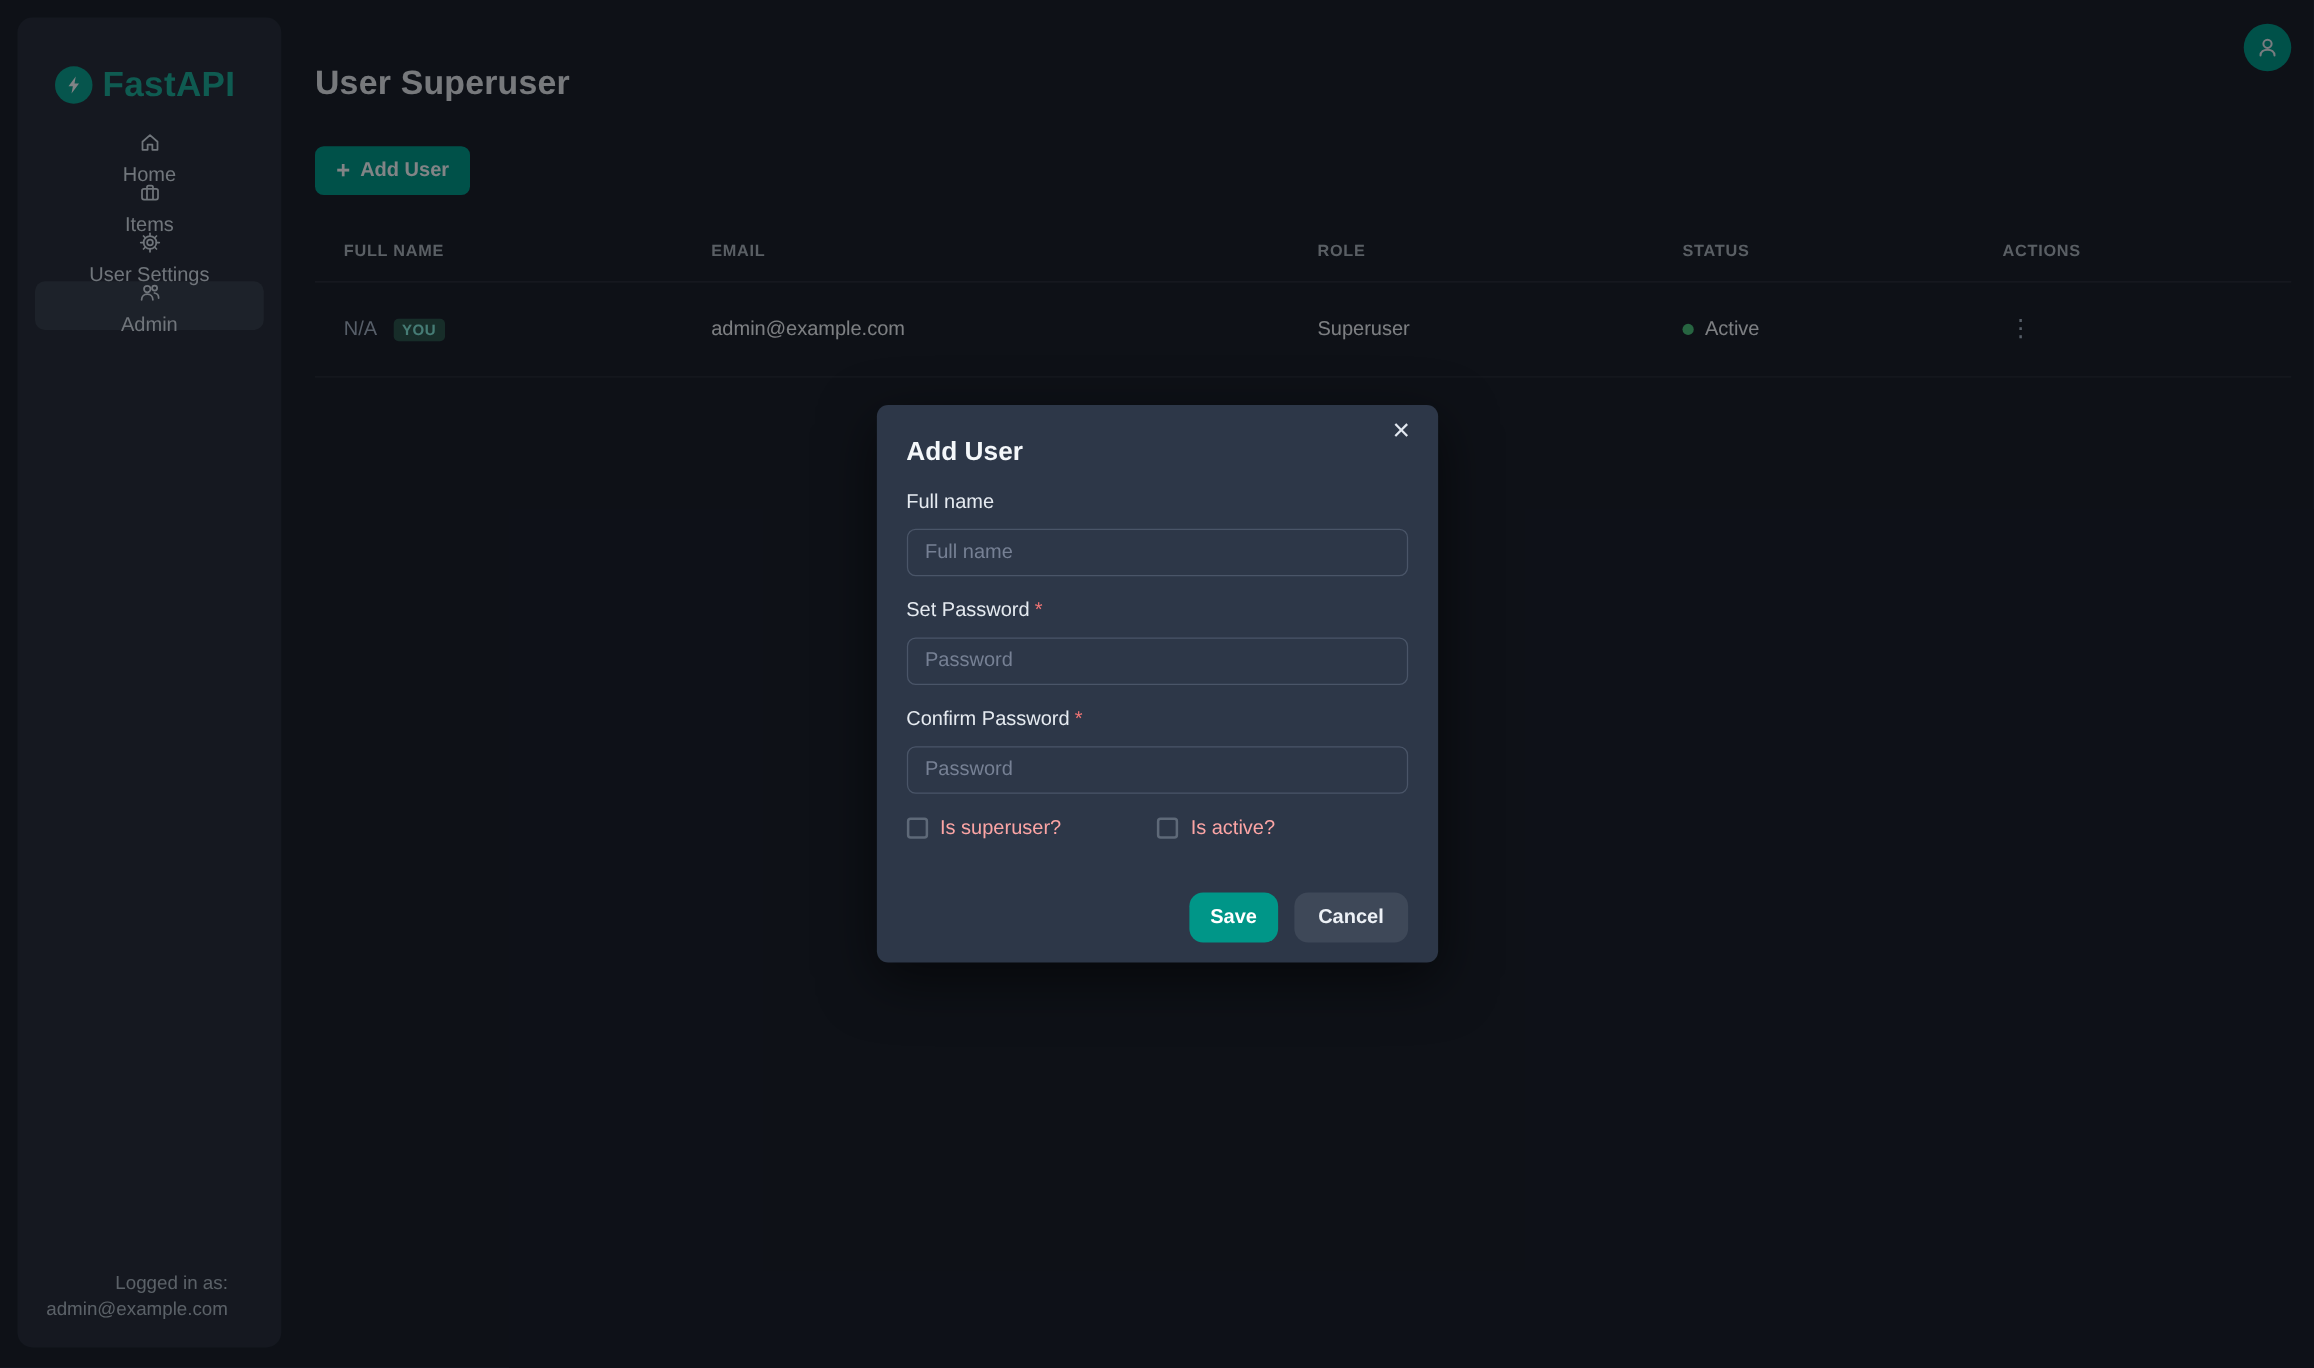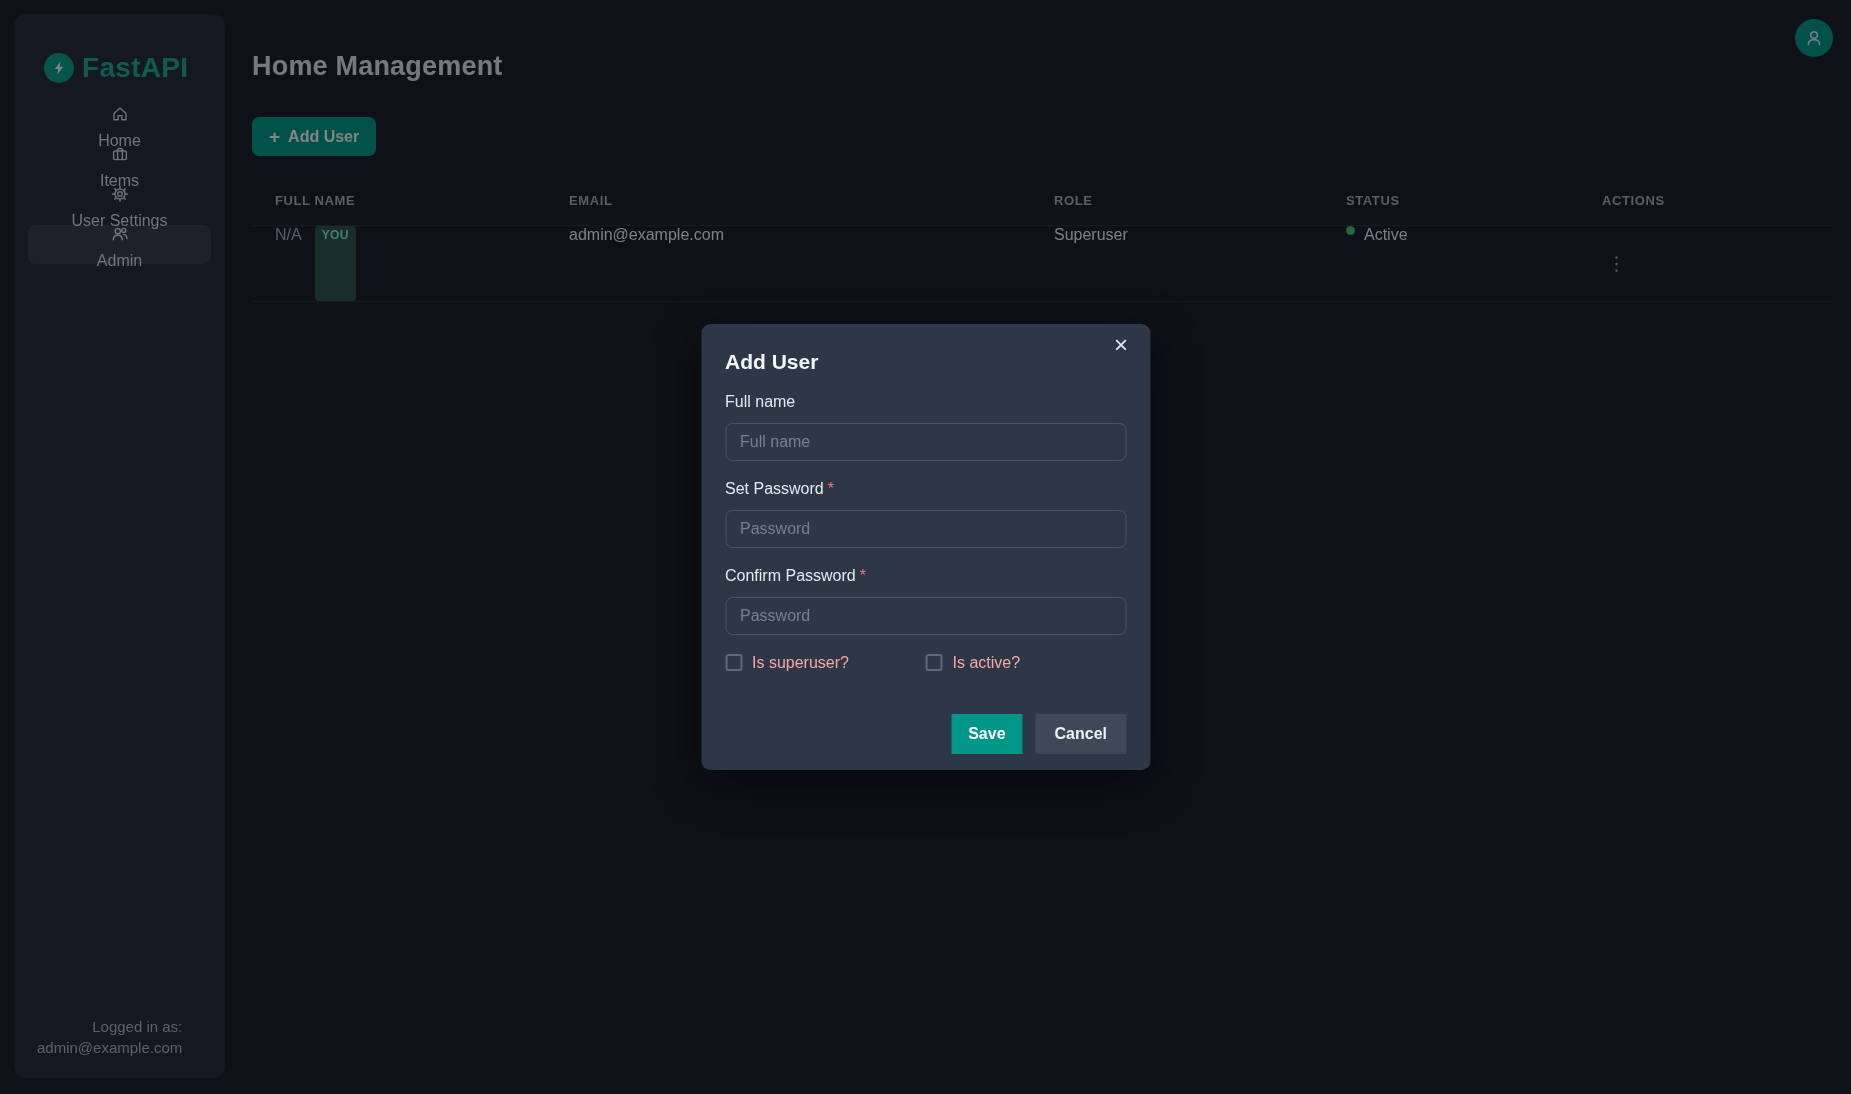--- a/index.html
+++ b/index.html
@@ -32,21 +32,21 @@
   .add-user-btn { margin-top:35px; height:39px; padding:0 17px; display:flex;
     align-items:center; gap:8px; background:#009688; color:#F0F4F7; border:none;
     border-radius:7px; font-family:inherit; font-size:16px; font-weight:700; cursor:pointer; }
   .plus-glyph { font-size:19px; font-weight:700; line-height:1; }
   .table { margin-top:20px; }
   .thead, .trow { display:grid; grid-template-columns:294px 485px 292px 256px 1fr; }
   .thead { height:50px; border-bottom:1px solid rgba(255,255,255,0.09); }
   .th { display:flex; align-items:center; padding-left:23px; font-size:13px;
     font-weight:700; letter-spacing:.6px; color:#A6AFB9; }
   .trow { height:76px; border-bottom:1px solid rgba(255,255,255,0.07); }
-  .td { display:flex; padding-left:23px; font-size:16px; color:#E7EBF0; }
+  .td { display:flex; align-items:center; padding-left:23px; font-size:16px; color:#E7EBF0; }
   .td-muted { color:#A0AEC0; }
   .you-badge { margin-left:13px; background:#2C544D; color:#81E6D9; font-size:12px;
     font-weight:700; letter-spacing:.4px; padding:2px 7px; border-radius:4px; }
   .status-dot { width:9px; height:9px; border-radius:50%; background:#48BB78; margin-right:9px; flex:0 0 auto; }
   .kebab-btn { background:none; border:none; color:#A0AEC0; font-size:19px;
     line-height:1; cursor:pointer; padding:2px 5px; font-family:inherit; }
   .avatar-btn { position:absolute; top:19px; right:18px; width:38px; height:38px;
     border-radius:50%; background:#009688; border:none; cursor:pointer;
     display:flex; align-items:center; justify-content:center; }
   
@@ -65,21 +65,21 @@
   .field input { display:block; width:100%; height:38px; background:transparent;
     border:1px solid #4A5568; border-radius:7px; padding:0 14px; font-size:16px;
     color:#E2E8F0; font-family:inherit; outline:none; }
   .field input::placeholder { color:#768094; }
   .cb-row { display:flex; align-items:center; }
   .cb-item { display:flex; align-items:flex-start; width:201px; font-size:16px;
     color:#fca5a5; cursor:pointer; }
   .cb-box { width:17px; height:17px; border:2px solid #5E6978; border-radius:3px;
     margin-right:10px; flex:0 0 auto; }
   .modal-footer { display:flex; justify-content:flex-end; gap:13px; margin-top:42px; }
-  .btn { height:40px; border:none; border-radius:0; font-family:inherit;
+  .btn { height:40px; border:none; border-radius:11px; font-family:inherit;
     font-size:16px; font-weight:700; cursor:pointer; }
   .btn-save { background:#009688; color:#FFFFFF; padding:0 17px; }
   .btn-cancel { background:#3E4858; color:#EDF1F6; padding:0 19px; }
   svg { display:block; }
 </style>
 </head>
 <body>
 
 <div>
 
@@ -133,21 +133,21 @@
         <span>Admin</span>
       </div>
     </nav>
     <div class="sidebar-footer">
       <div>Logged in as:</div>
       <div>admin@example.com</div>
     </div>
   </aside>
 
   <main class="main">
-    <h1 class="page-title">Home Management</h1>
+    <h1 class="page-title">User Superuser</h1>
     <button class="add-user-btn">
       <span class="plus-glyph">+</span>
       <span>Add User</span>
     </button>
 
     <div class="table">
       <div class="thead">
         <div class="th">FULL NAME</div>
         <div class="th">EMAIL</div>
         <div class="th">ROLE</div>

